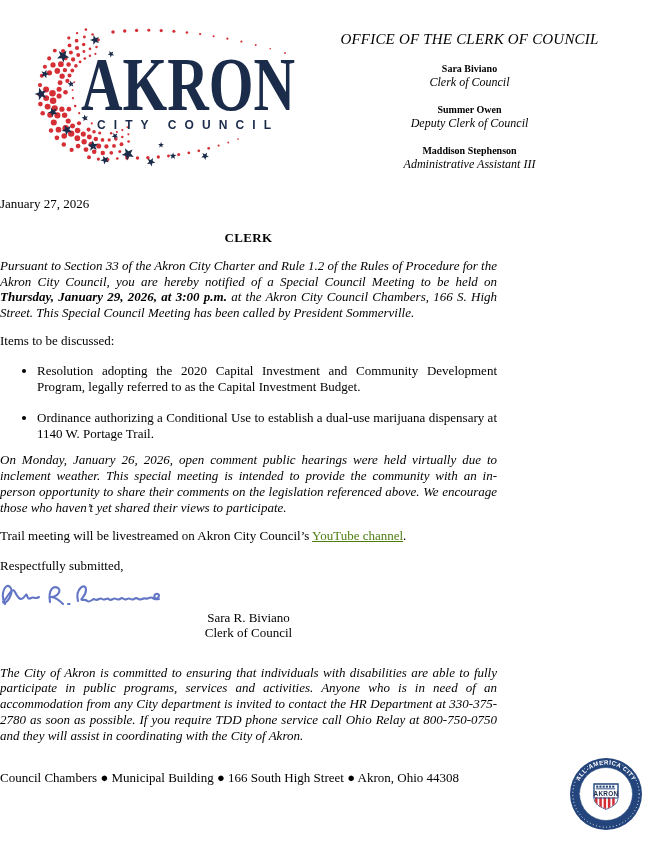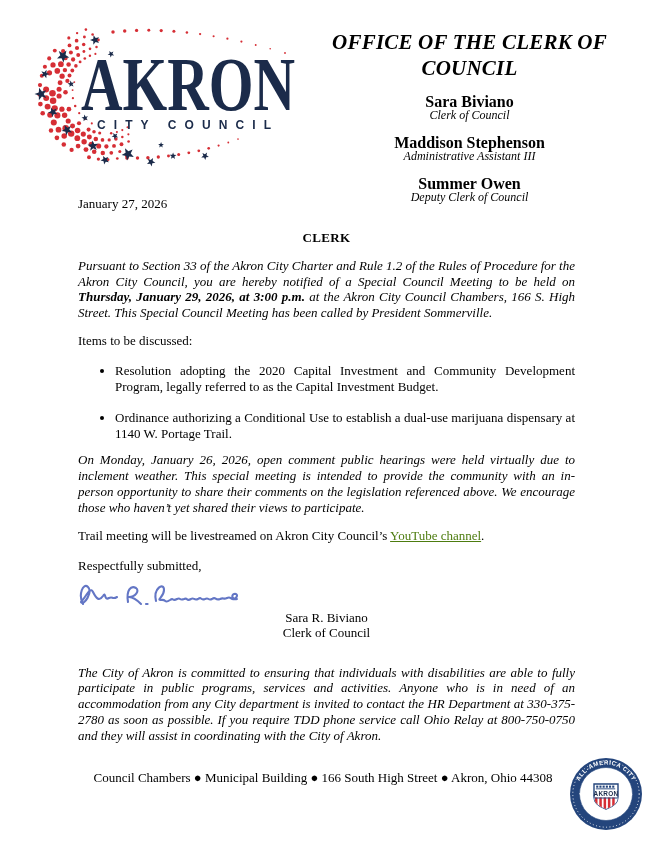--- a/index.html
+++ b/index.html
@@ -7,42 +7,42 @@
   .page {
     position:relative; width:650px; height:841px; margin:0 auto;
     background:#ffffff; overflow:hidden;
     font-family:"Liberation Serif","DejaVu Serif",serif;
     font-size:13px; color:#000; line-height:1.22;
   }
   
   .letterhead { position:relative; height:175px; }
   .logo-svg { position:absolute; left:33px; top:26px; overflow:visible; }
   .office-block { position:absolute; right:38px; top:30px; width:285px; text-align:center; }
-  .office-title { font-size:21px; font-weight:bold; font-style:italic; letter-spacing:0.2px; }
+  .office-title { font-size:15px; font-weight:normal; font-style:italic; letter-spacing:0.2px; }
   .staff-entry { margin-top:14px; line-height:13.5px; }
   .staff-entry:first-of-type { margin-top:8px; }
-  .staff-name { font-weight:bold; font-size:16px; }
+  .staff-name { font-weight:bold; font-size:10px; }
   .staff-role { font-style:italic; font-size:12px; }
   
-  .content { margin-left:78px; width:497px; }
+  .content { width:497px; }
   .date-line { margin-top:21px; }
   .notice-heading { margin-top:18px; text-align:center; font-weight:bold; letter-spacing:0.4px; }
   .para { margin-top:12px; text-align:justify;font-style:italic; }
   .items-intro { margin-top:12px; }
   ul.items { margin-top:14px; padding-left:37px; }
   ul.items li { margin-bottom:15px; text-align:justify; }
   .para-p2 { margin-top:-4px; }
   .livestream { margin-top:12px; }
   .livestream a { color:#4d7c0f; text-decoration:underline; cursor:pointer; }
   .closing { margin-top:14px; }
   .signature-svg { display:block; margin:4px 0 0 -2px; }
   .signer { line-height:15.5px; margin-top:-2px;text-align:center; }
   .disclaimer { margin-top:24px; font-style:italic; text-align:justify; }
   
-  .footer-text { position:absolute; top:769px; left:8px; width:630px; text-align:center; line-height:18px; }
+  .footer-text { position:absolute; top:769px; left:0; width:630px; text-align:left; line-height:18px; }
   .seal-svg { position:absolute; left:569px; top:756px; }
 </style>
 </head>
 <body>
 
 <div class="page">
 
   <div class="letterhead">
 
     <svg class="logo-svg" width="270" height="148" viewBox="0 0 270 148">
@@ -205,26 +205,26 @@
       <text x="64" y="103" font-family="Liberation Sans, DejaVu Sans, sans-serif" font-weight="bold" font-size="12" fill="#1b2b4a" letter-spacing="4" textLength="178" lengthAdjust="spacing">CITY COUNCIL</text>
     </svg>
 
     <div class="office-block">
       <div class="office-title">OFFICE OF THE CLERK OF COUNCIL</div>
       <div class="staff-entry">
         <div class="staff-name">Sara Biviano</div>
         <div class="staff-role">Clerk of Council</div>
       </div>
       <div class="staff-entry">
+        <div class="staff-name">Summer Owen</div>
+        <div class="staff-role">Deputy Clerk of Council</div>
+      </div>
+      <div class="staff-entry">
         <div class="staff-name">Maddison Stephenson</div>
         <div class="staff-role">Administrative Assistant III</div>
-      </div>
-      <div class="staff-entry">
-        <div class="staff-name">Summer Owen</div>
-        <div class="staff-role">Deputy Clerk of Council</div>
       </div>
     </div>
   </div>
 
   <div class="content">
 
     <div class="date-line">January 27, 2026</div>
 
     <div class="notice-heading">CLERK</div>
 

